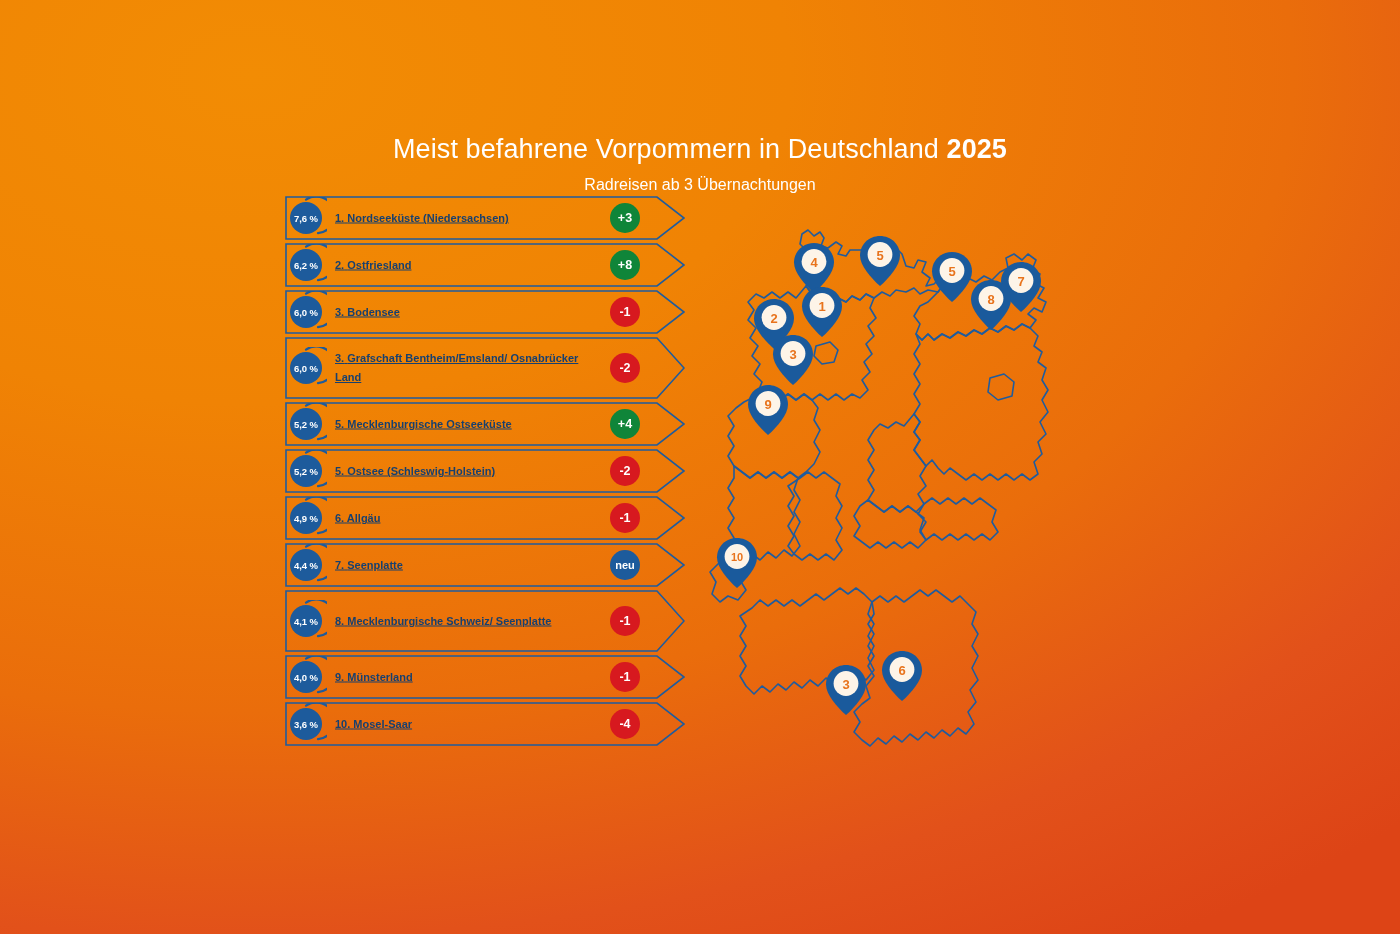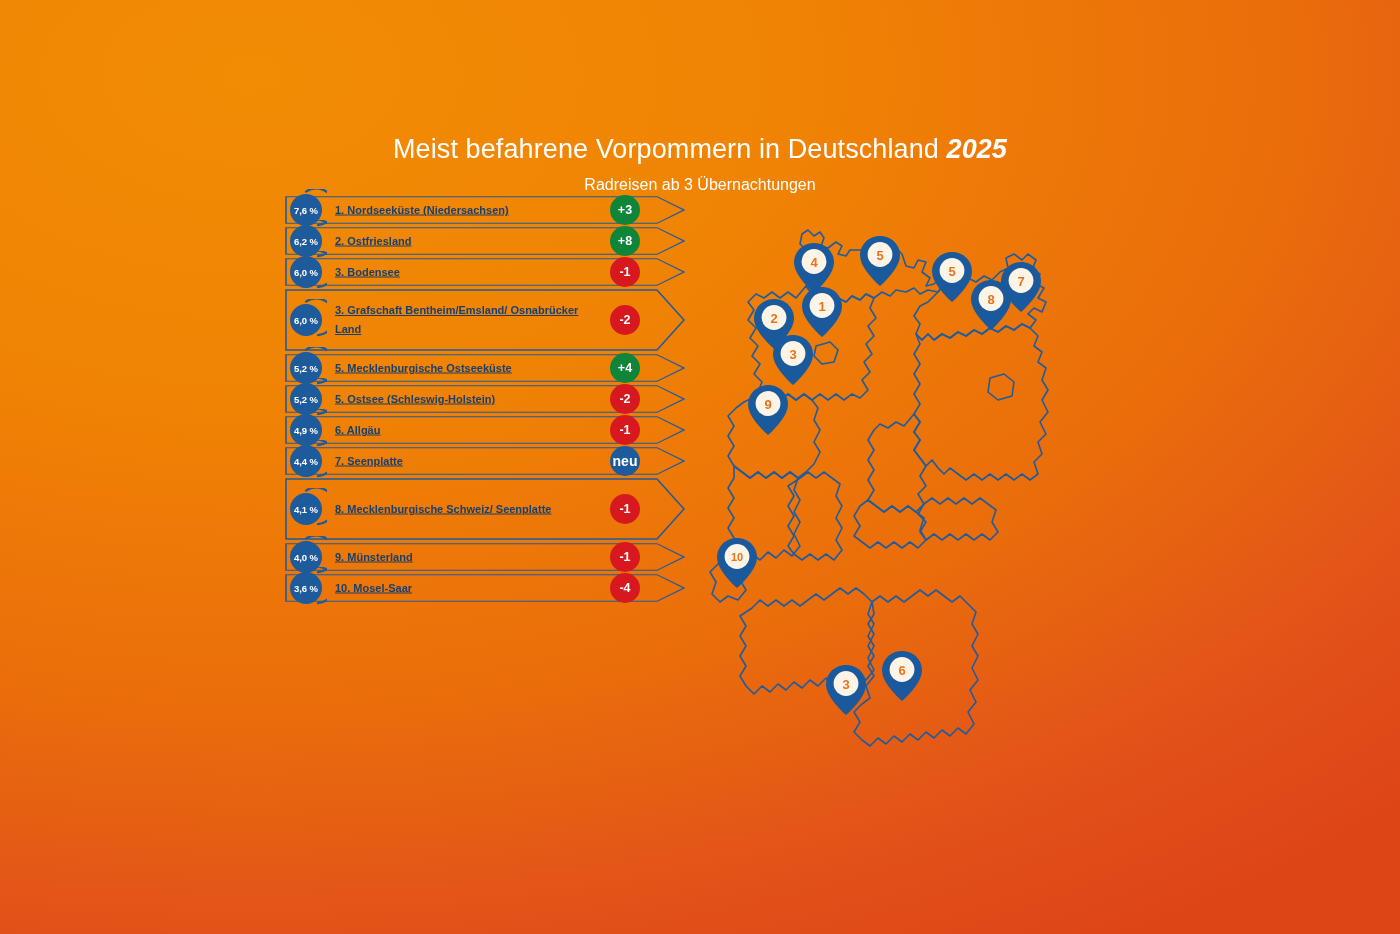--- a/index.html
+++ b/index.html
@@ -34,40 +34,39 @@
   #title {
     font-size: 27px;
     color: #ffffff;
     font-weight: 300;
     letter-spacing: 0.1px;
     line-height: 32px;
     white-space: nowrap;
   }
   #title .year {
     font-weight: 700;
-    font-style: italic;
   }
   #subtitle {
     margin-top: 10px;
     font-size: 16px;
     color: #ffffff;
     font-weight: 400;
     line-height: 20px;
   }
 
   
   #ranking {
     position: absolute;
     left: 285px;
     top: 196px;
     width: 400px;
   }
   .rank-row {
     position: relative;
-    height: 28px;
+    height: 44px;
     margin-bottom: 3px;
   }
   .rank-row.tall {
     height: 62px;
   }
   .rank-chevron {
     position: absolute;
     left: 0;
     top: 0;
     width: 100%;
@@ -131,21 +130,21 @@
     border-radius: 50%;
     color: #ffffff;
     font-size: 12.5px;
     font-weight: 700;
     display: flex;
     align-items: center;
     justify-content: center;
   }
   .badge-up   { background: #0f8539; }
   .badge-down { background: #d7191f; }
-  .badge-new  { background: #1d5b9c; font-size: 14px; }
+  .badge-new  { background: #1d5b9c; font-size: 11px; }
 
   
   #map {
     position: absolute;
     left: 690px;
     top: 228px;
     width: 410px;
     height: 540px;
   }
   #map svg {

